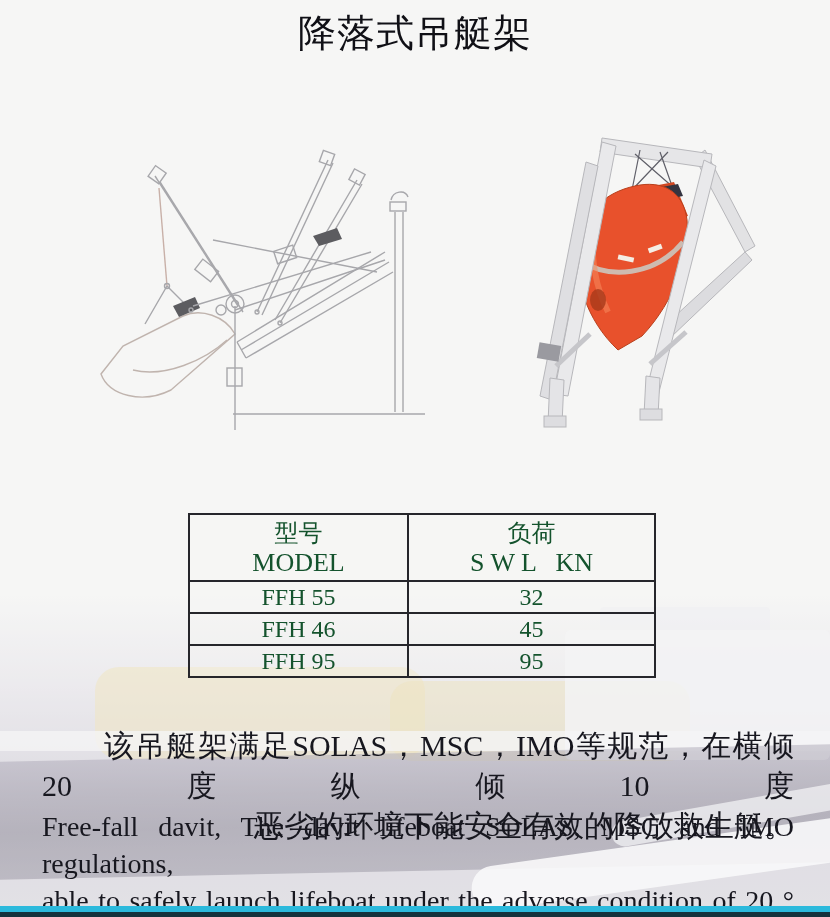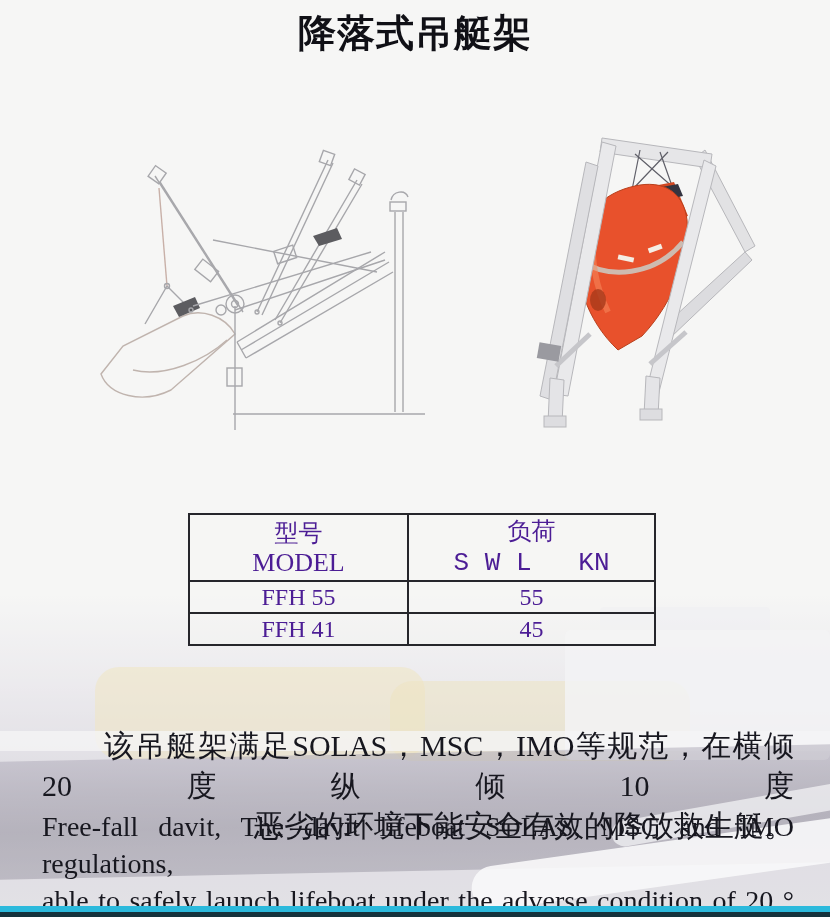--- a/index.html
+++ b/index.html
@@ -29,34 +29,34 @@
   .bg-wake-1{position:absolute;left:470px;top:246px;width:400px;height:44px;
     background:#fbfbfc;border-radius:22px;opacity:.9;transform:rotate(-8deg);}
   .bg-wake-2{position:absolute;left:610px;top:206px;width:250px;height:26px;
     background:#f7f7f9;border-radius:14px;opacity:.7;transform:rotate(-10deg);}
   .bg-wash{position:absolute;inset:0;background:rgba(247,247,246,.32);}
   
   .content{position:absolute;inset:0;z-index:2;}
   .title-row{
     position:absolute;left:0;top:8px;width:830px;
     display:flex;justify-content:center;align-items:baseline;gap:26px;
-    font-weight:bold;font-size:38px;letter-spacing:1px;color:#101016;
+    font-weight:normal;font-size:38px;letter-spacing:1px;color:#101016;
   }
   .fig{position:absolute;}
   .fig-left{left:85px;top:140px;width:360px;height:300px;}
   .fig-right{left:490px;top:128px;width:290px;height:312px;}
   
   .spec-table{
     position:absolute;left:188px;top:513px;border-collapse:collapse;
-    font-size:24px;color:#4c1d95;text-align:center;
+    font-size:24px;color:#14532d;text-align:center;
   }
   .spec-table td{border:2px solid #26262b;padding:0;background:rgba(246,246,245,.25);}
   .spec-table .hdr{height:65px;vertical-align:middle;line-height:30px;}
   .spec-table .c1{width:217px;}
-  .spec-table .c2{width:245px;font-family:Liberation Mono, monospace;}
+  .spec-table .c2{width:245px;}
   .spec-table .row td{height:30px;}
   .hdr-en{font-size:26px;white-space:pre;}
   
   .para{position:absolute;left:42px;width:752px;}
   .zh-para{top:726px;font-size:30px;line-height:40px;color:#17171f;}
   .zh-line-1{text-align:justify;text-align-last:justify;text-indent:62px;}
   .zh-line-2{text-align:right;}
   .en-para{top:808px;font-size:28px;line-height:37px;color:#17171f;}
   .en-just{text-align:justify;text-align-last:justify;}
   
@@ -173,25 +173,29 @@
           <div>型号</div>
           <div class="hdr-en">MODEL</div>
         </td>
         <td class="hdr c2">
           <div>负荷</div>
           <div class="hdr-en">S W L   KN</div>
         </td>
       </tr>
       <tr class="row">
         <td>FFH 55</td>
-        <td>55</td>
+        <td>32</td>
       </tr>
       <tr class="row">
-        <td>FFH 41</td>
+        <td>FFH 46</td>
         <td>45</td>
+      </tr>
+      <tr class="row">
+        <td>FFH 95</td>
+        <td>95</td>
       </tr>
     </tbody>
   </table>
 
   <div class="para zh-para">
     <div class="zh-line-1">该吊艇架满足SOLAS，MSC，IMO等规范，在横倾20度纵倾10度</div>
     <div class="zh-line-2">恶劣的环境下能安全有效的降放救生艇。</div>
   </div>
 
   <div class="para en-para">

